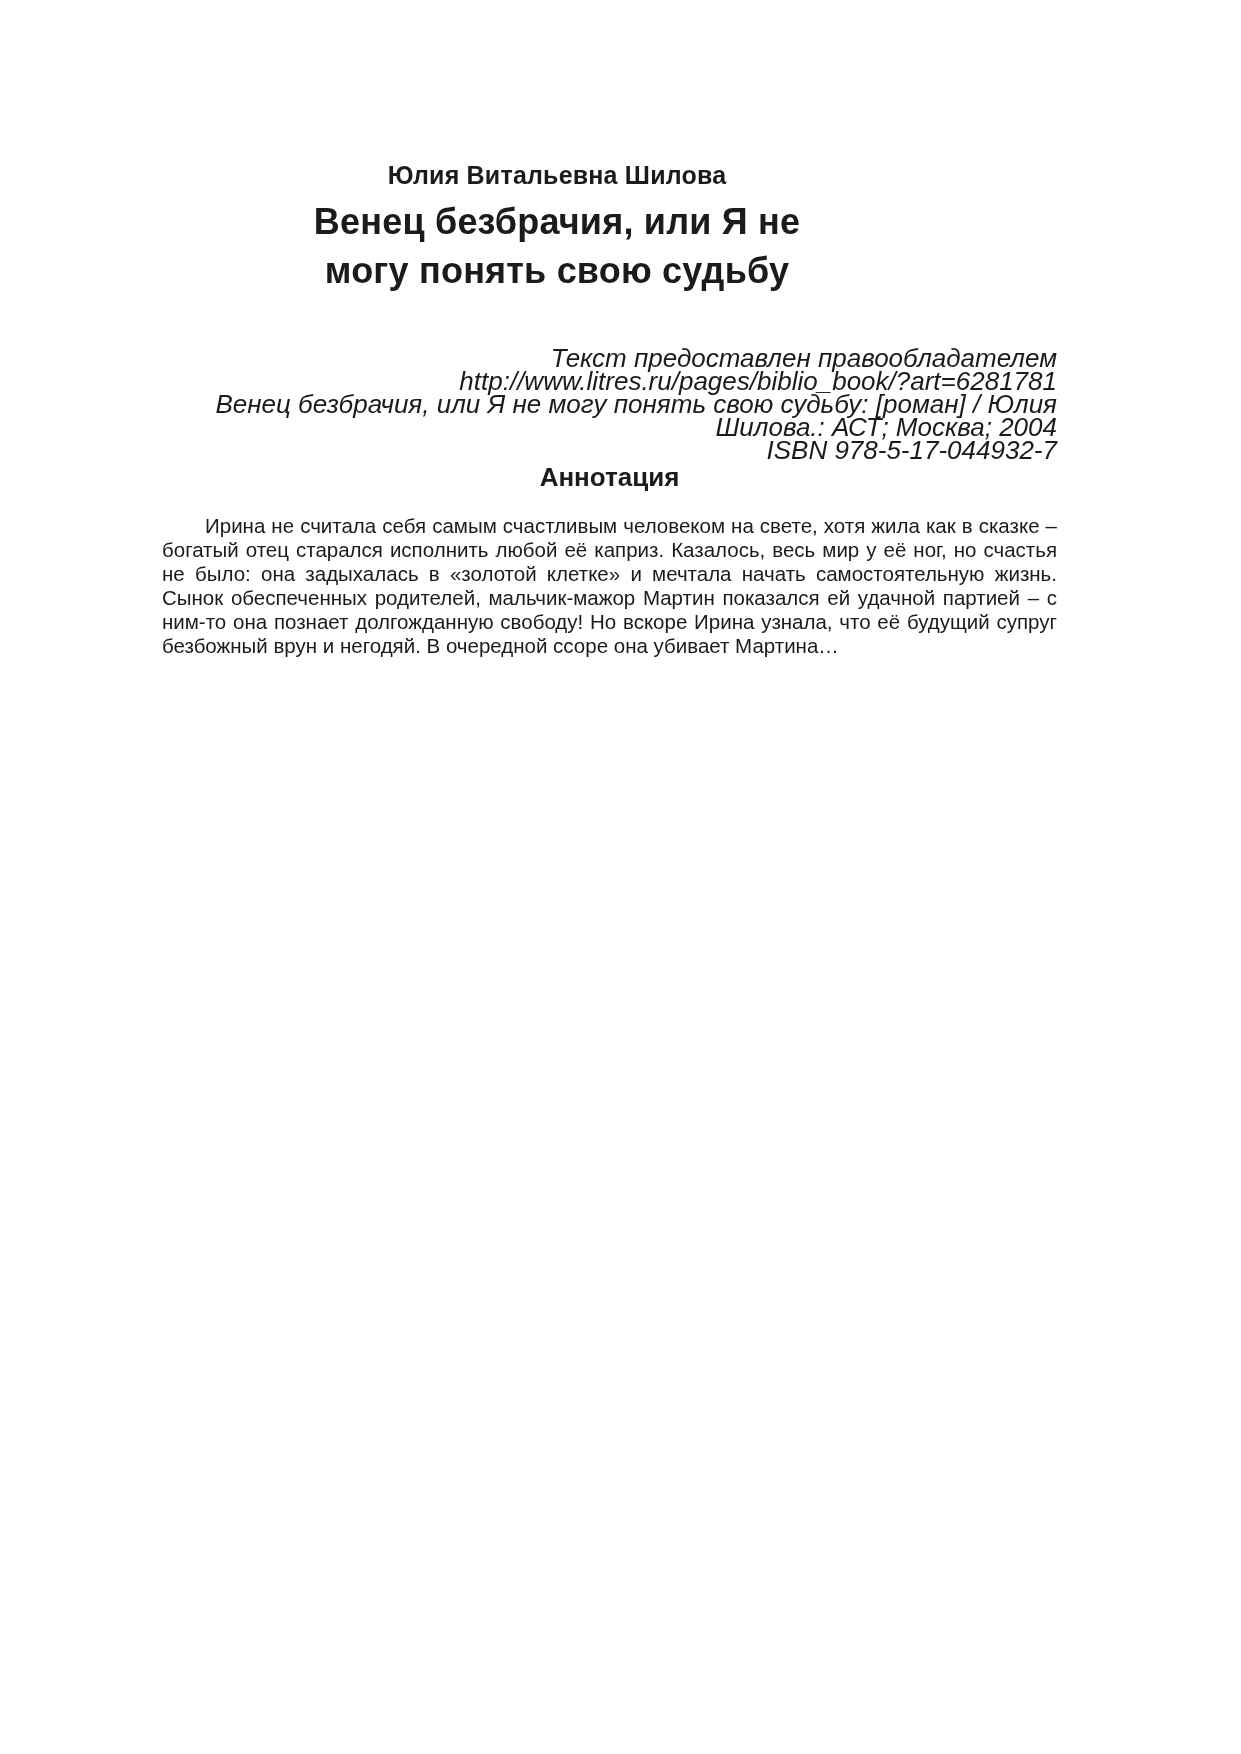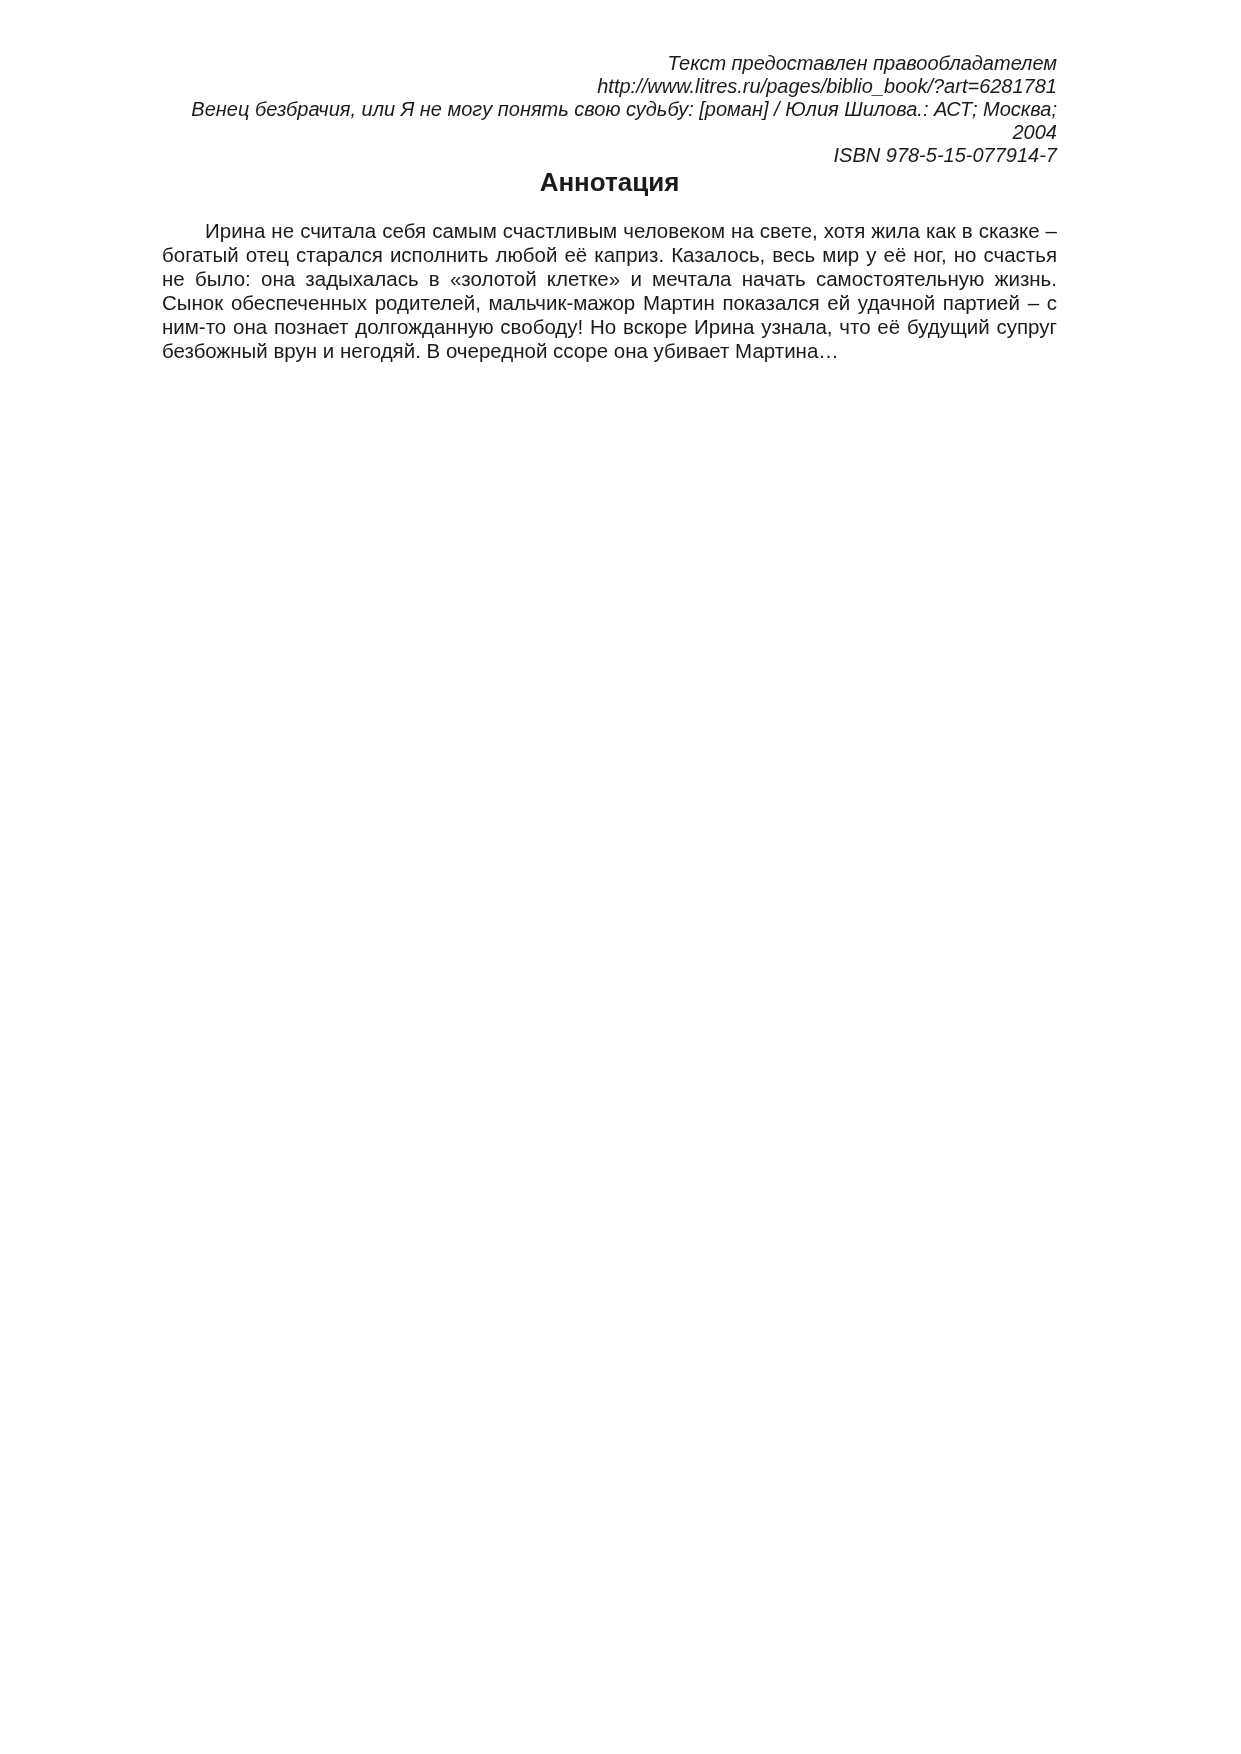--- a/index.html
+++ b/index.html
@@ -38,21 +38,21 @@
     font-size: 36px;
     line-height: 49px;
     font-weight: bold;
     letter-spacing: 0.2px;
   }
   
   .source {
     margin-top: 52px;
     text-align: right;
     font-style: italic;
-    font-size: 20px;
+    font-size: 26px;
     line-height: 23px;
   }
   
   .annotation-heading {
     text-align: center;
     font-size: 26px;
     line-height: 31px;
     font-weight: bold;
   }
   .annotation-text {
@@ -61,26 +61,33 @@
     text-align: justify;
     text-indent: 43px;
   }
 </style>
 </head>
 <body>
 
 <div class="page">
   <div class="content">
 
+    <div class="header">
+      <div class="author">Юлия Витальевна Шилова</div>
+      <div class="title">
+        <div>Венец безбрачия, или Я не</div>
+        <div>могу понять свою судьбу</div>
+      </div>
+    </div>
 
     <div class="source">
       <div>Текст предоставлен правообладателем</div>
       <div>http://www.litres.ru/pages/biblio_book/?art=6281781</div>
       <div>Венец безбрачия, или Я не могу понять свою судьбу: [роман] / Юлия Шилова.: АСТ; Москва; 2004</div>
-      <div>ISBN 978-5-15-077914-7</div>
+      <div>ISBN 978-5-17-044932-7</div>
     </div>
 
     <div class="annotation-heading">Аннотация</div>
 
     <p class="annotation-text">Ирина не считала себя самым счастливым человеком на свете, хотя жила как в сказке – богатый отец старался исполнить любой её каприз. Казалось, весь мир у её ног, но счастья не было: она задыхалась в «золотой клетке» и мечтала начать самостоятельную жизнь. Сынок обеспеченных родителей, мальчик-мажор Мартин показался ей удачной партией – с ним-то она познает долгожданную свободу! Но вскоре Ирина узнала, что её будущий супруг безбожный врун и негодяй. В очередной ссоре она убивает Мартина…</p>
 
   </div>
 </div>
 
 </body></html>

